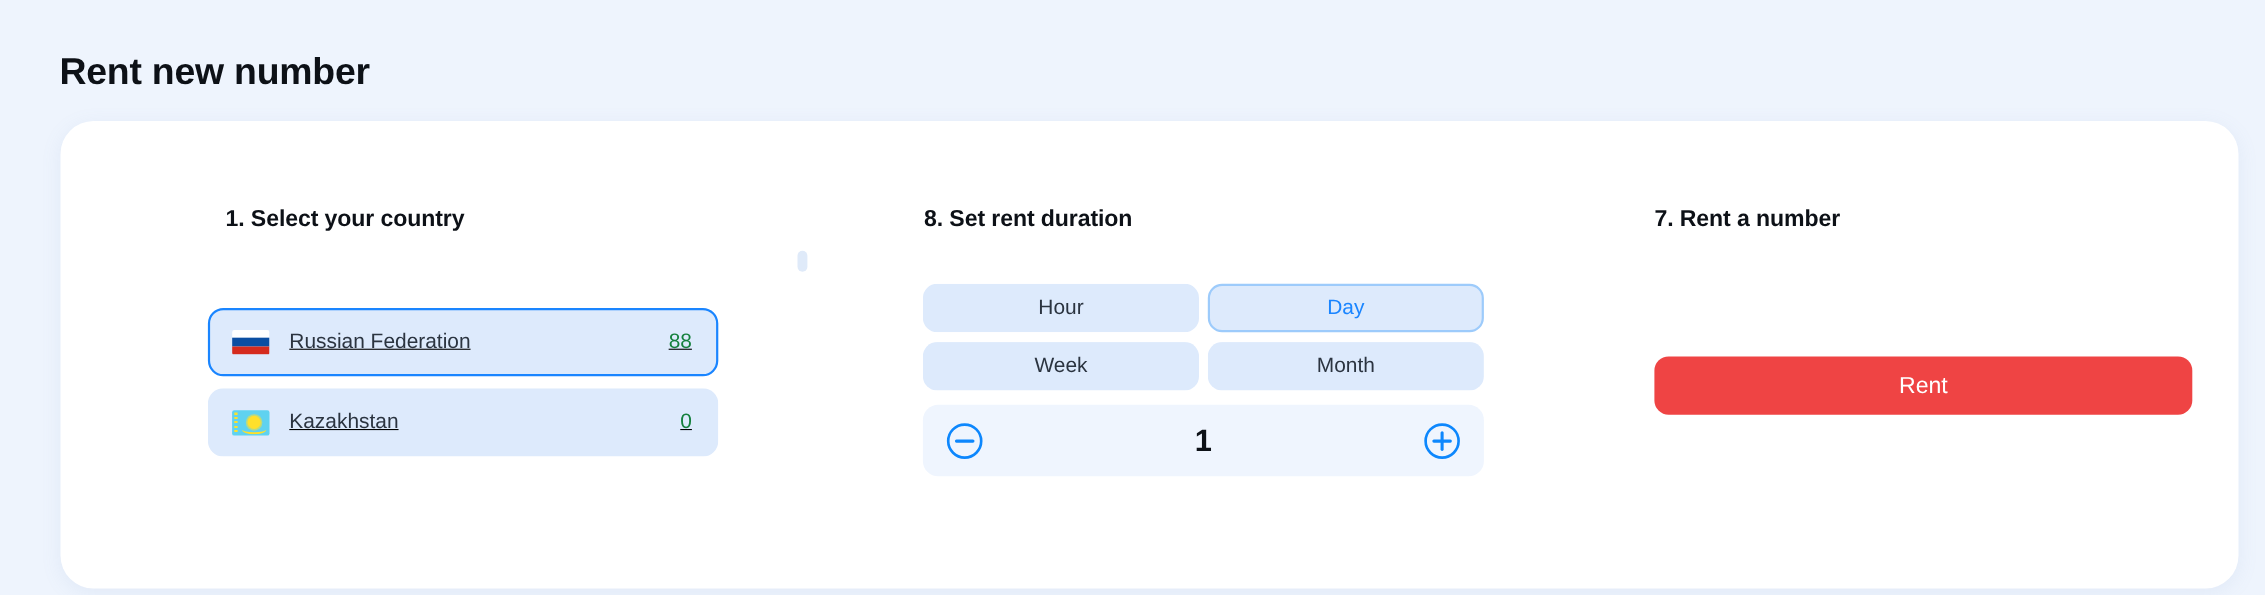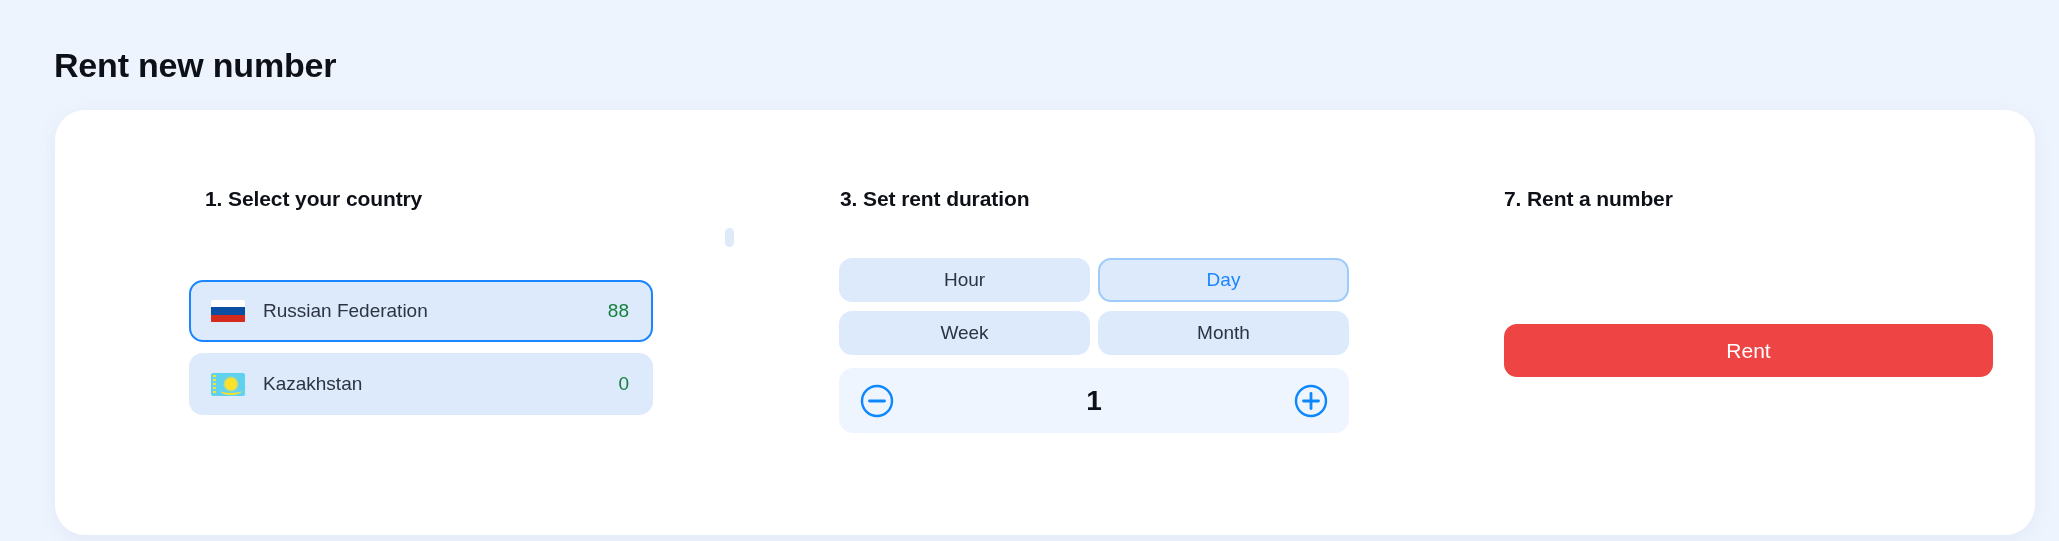--- a/index.html
+++ b/index.html
@@ -83,20 +83,21 @@
     left: 0;
     width: 464px;
     height: 62px;
     box-sizing: border-box;
     background: #ddeafc;
     border-radius: 14px;
     border: 2px solid transparent;
     display: flex;
     align-items: center;
     cursor: pointer;
+    text-decoration: underline;
   }
   .country-row.row-0 { top: 0px; }
   .country-row.row-1 { top: 73px; }
   .country-row.selected {
     border-color: #1a85ff;
   }
 
   .flag {
     position: relative;
     width: 34px;
@@ -291,21 +292,21 @@
           <span class="country-name">Kazakhstan</span>
           <span class="country-count">0</span>
         </div>
 
       </div>
 
       <div class="scroll-thumb"></div>
     </div>
 
     <div class="col col-duration">
-      <div class="col-heading">3. Set rent duration</div>
+      <div class="col-heading">8. Set rent duration</div>
 
       <div class="dur-grid">
         <div class="dur-btn c0 r0">Hour</div>
         <div class="dur-btn c1 r0 selected">Day</div>
         <div class="dur-btn c0 r1">Week</div>
         <div class="dur-btn c1 r1">Month</div>
       </div>
 
       <div class="stepper">
         <span class="step-btn minus">

